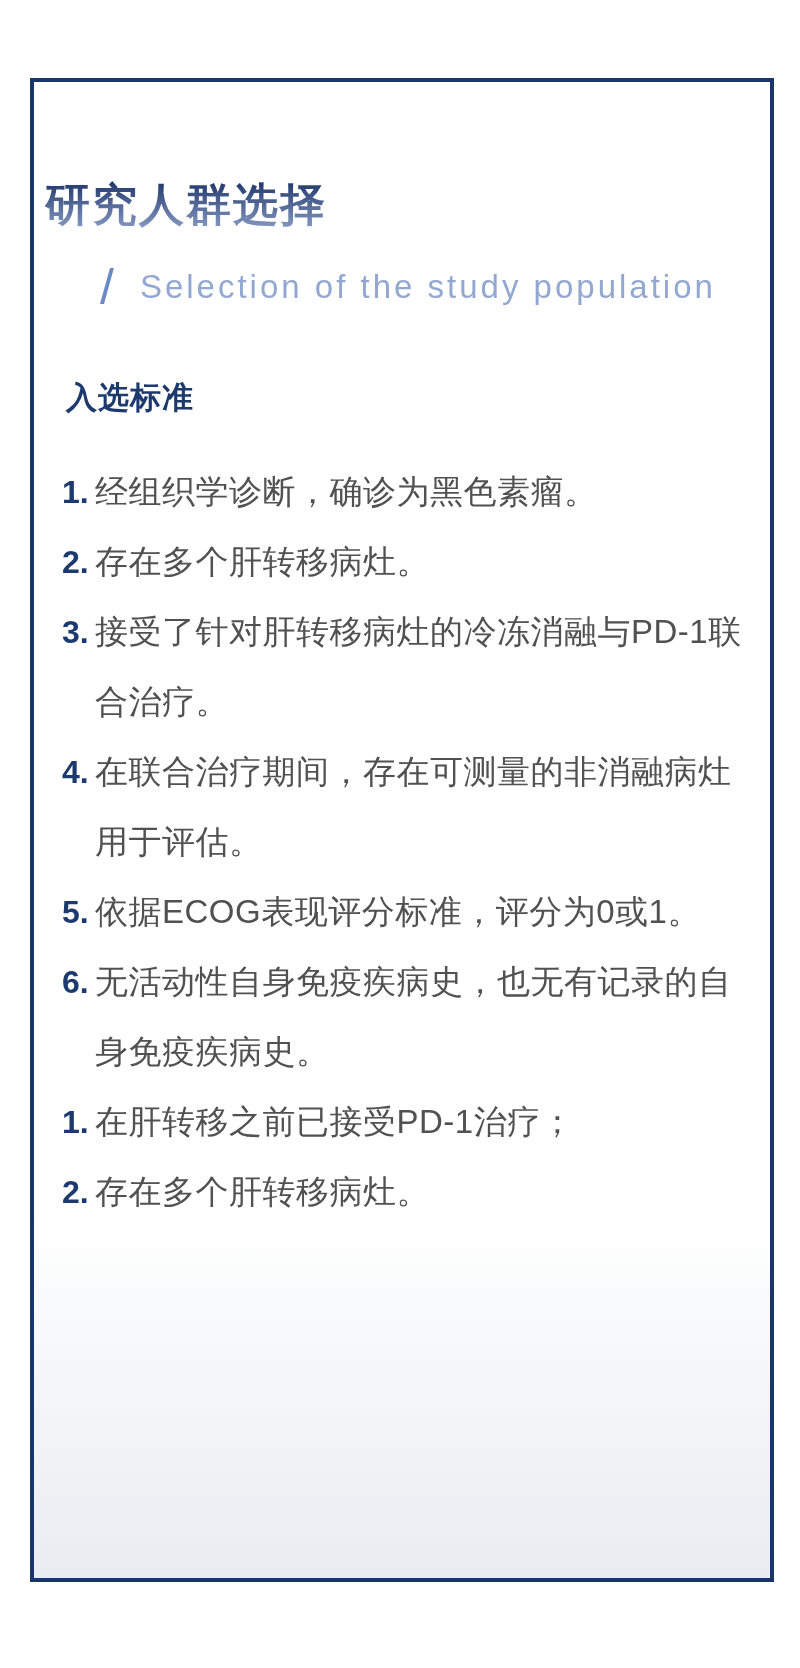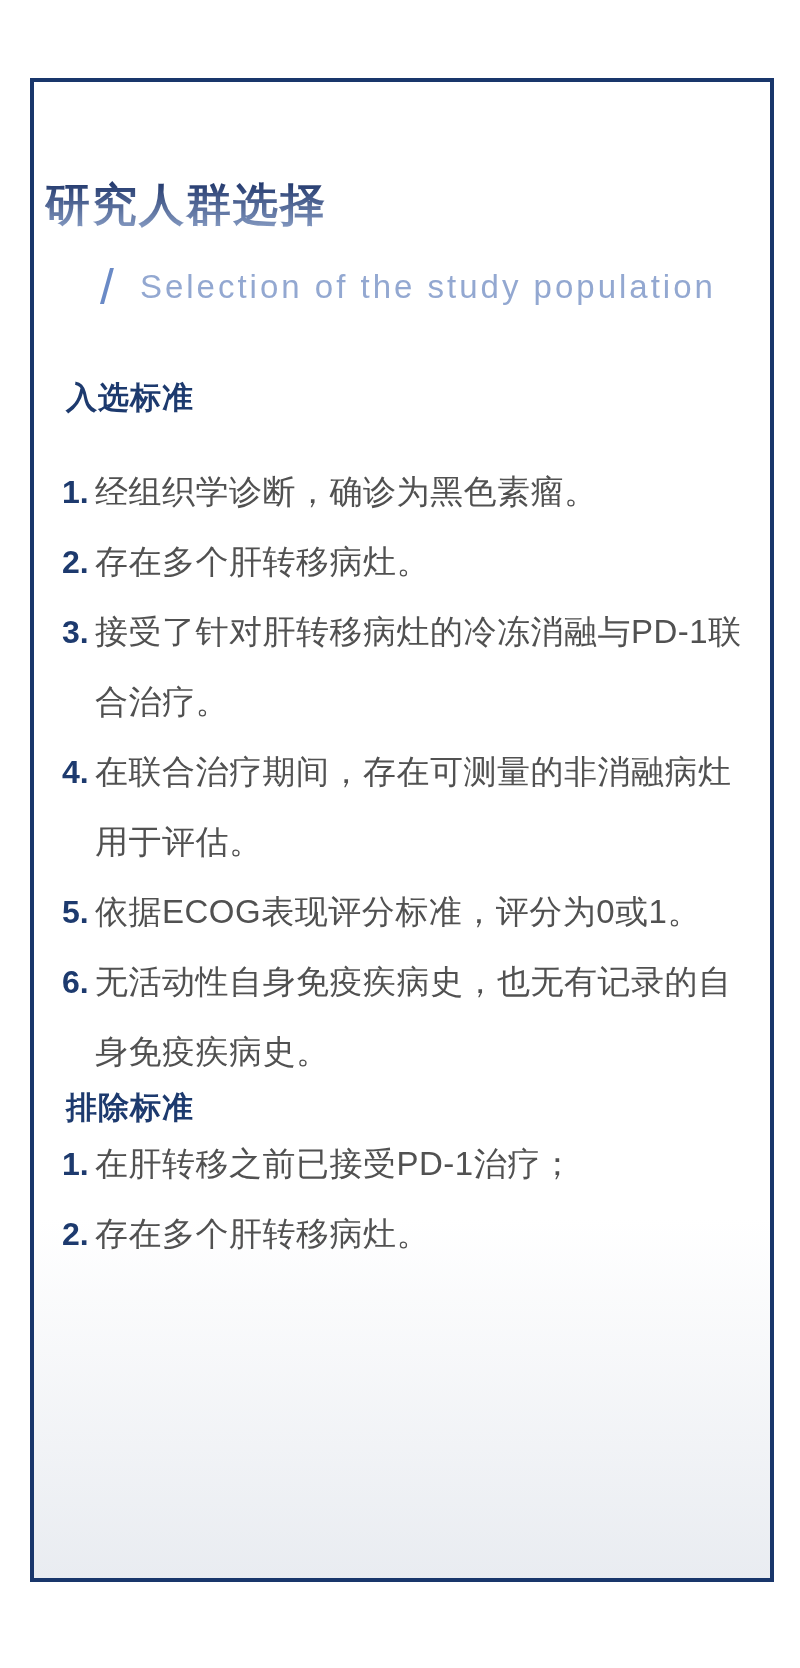--- a/index.html
+++ b/index.html
@@ -109,21 +109,20 @@
           </div>
           <div class="item">
             <span class="num">6.</span>
             <span class="txt">无活动性自身免疫疾病史，也无有记录的自
 身免疫疾病史。</span>
           </div>
         </div>
     </div>
 
     <div class="section">
-      <h2 class="section-heading">排除标准</h2>
       <div class="list">
           <div class="item">
             <span class="num">1.</span>
             <span class="txt">在肝转移之前已接受PD-1治疗；</span>
           </div>
           <div class="item">
             <span class="num">2.</span>
             <span class="txt">存在多个肝转移病灶。</span>
           </div>
         </div>

